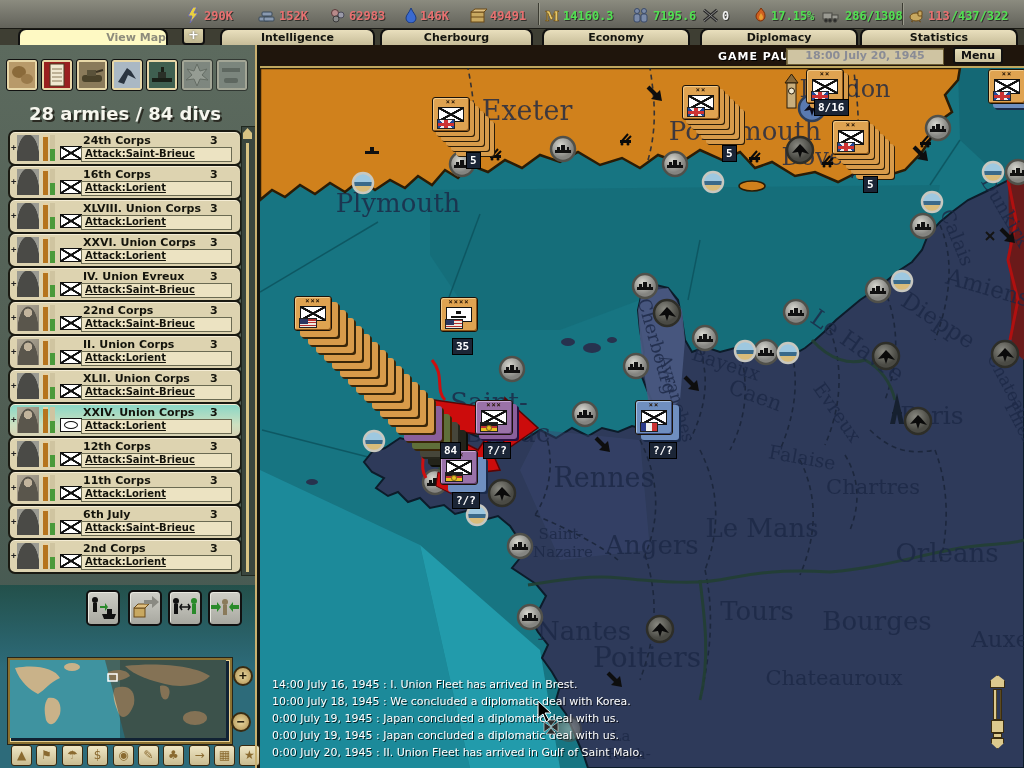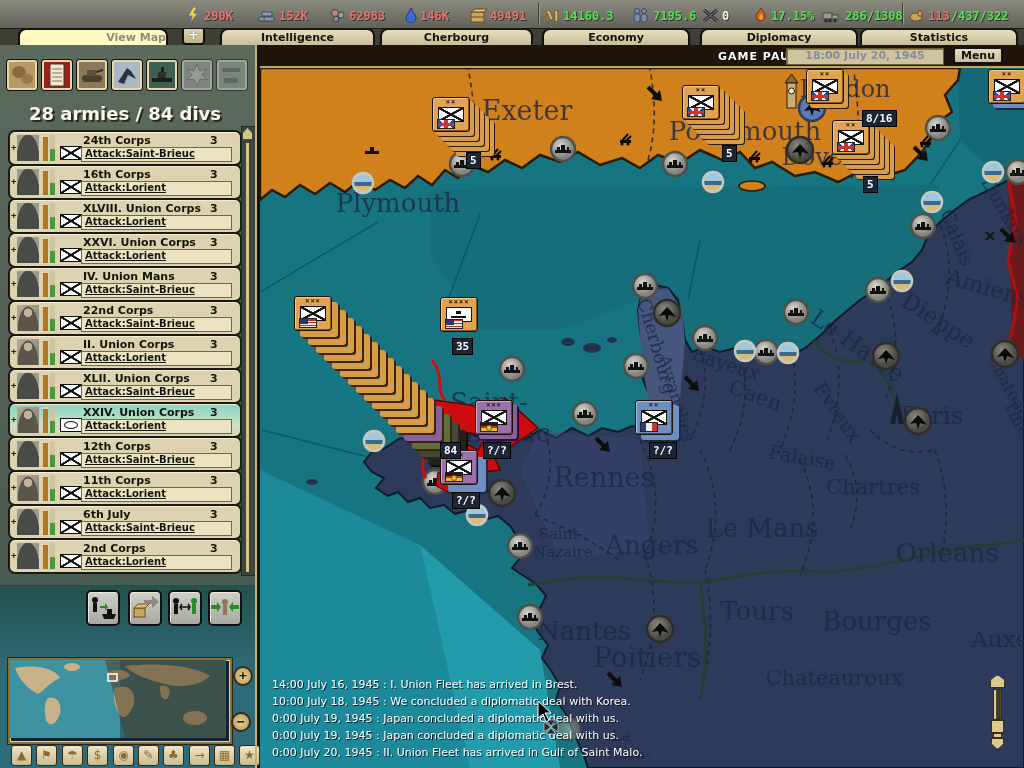--- a/index.html
+++ b/index.html
@@ -411,21 +411,21 @@
     <span class="pips">××</span>
     <span class="sym inf"></span>
     <span class="flag fr"></span>
   </div>
 
   <span class="badge" style="left:452px;top:338px;">35</span>
   <span class="badge" style="left:417px;top:442px;margin-left:23px;">84</span>
   <span class="badge" style="left:466px;top:152px;">5</span>
   <span class="badge" style="left:722px;top:145px;">5</span>
   <span class="badge" style="left:863px;top:176px;">5</span>
-  <span class="badge" style="left:814px;top:110px;margin-left:48px;">8/16</span>
+  <span class="badge" style="left:814px;top:99px;">8/16</span>
   <span class="badge" style="left:483px;top:442px;">?/?</span>
   <span class="badge" style="left:649px;top:442px;">?/?</span>
   <span class="badge" style="left:452px;top:492px;">?/?</span>
 
   <div class="msglog">
     <div class="msg">14:00 July 16, 1945 : I. Union Fleet has arrived in Brest.</div>
     <div class="msg">10:00 July 18, 1945 : We concluded a diplomatic deal with Korea.</div>
     <div class="msg">0:00 July 19, 1945 : Japan concluded a diplomatic deal with us.</div>
     <div class="msg">0:00 July 19, 1945 : Japan concluded a diplomatic deal with us.</div>
     <div class="msg">0:00 July 20, 1945 : II. Union Fleet has arrived in Gulf of Saint Malo.</div>
@@ -655,21 +655,21 @@
       <span class="uname">XXVI. Union Corps</span>
       <span class="ucount">3</span>
       <span class="uorder">Attack:Lorient</span>
     </div>
     <div class="entry" style="top:221px">
       <span class="plus">+</span>
         <span class="portrait"></span>
       <span class="bar b1"></span>
         <span class="bar b2"></span>
       <span class="nato inf"></span>
-      <span class="uname">IV. Union Mans</span>
+      <span class="uname">IV. Union Evreux</span>
       <span class="ucount">3</span>
       <span class="uorder">Attack:Saint-Brieuc</span>
     </div>
     <div class="entry" style="top:255px">
       <span class="plus">+</span>
         <span class="portrait photo"></span>
       <span class="bar b1"></span>
         <span class="bar b2"></span>
       <span class="nato inf"></span>
       <span class="uname">22nd Corps</span>

